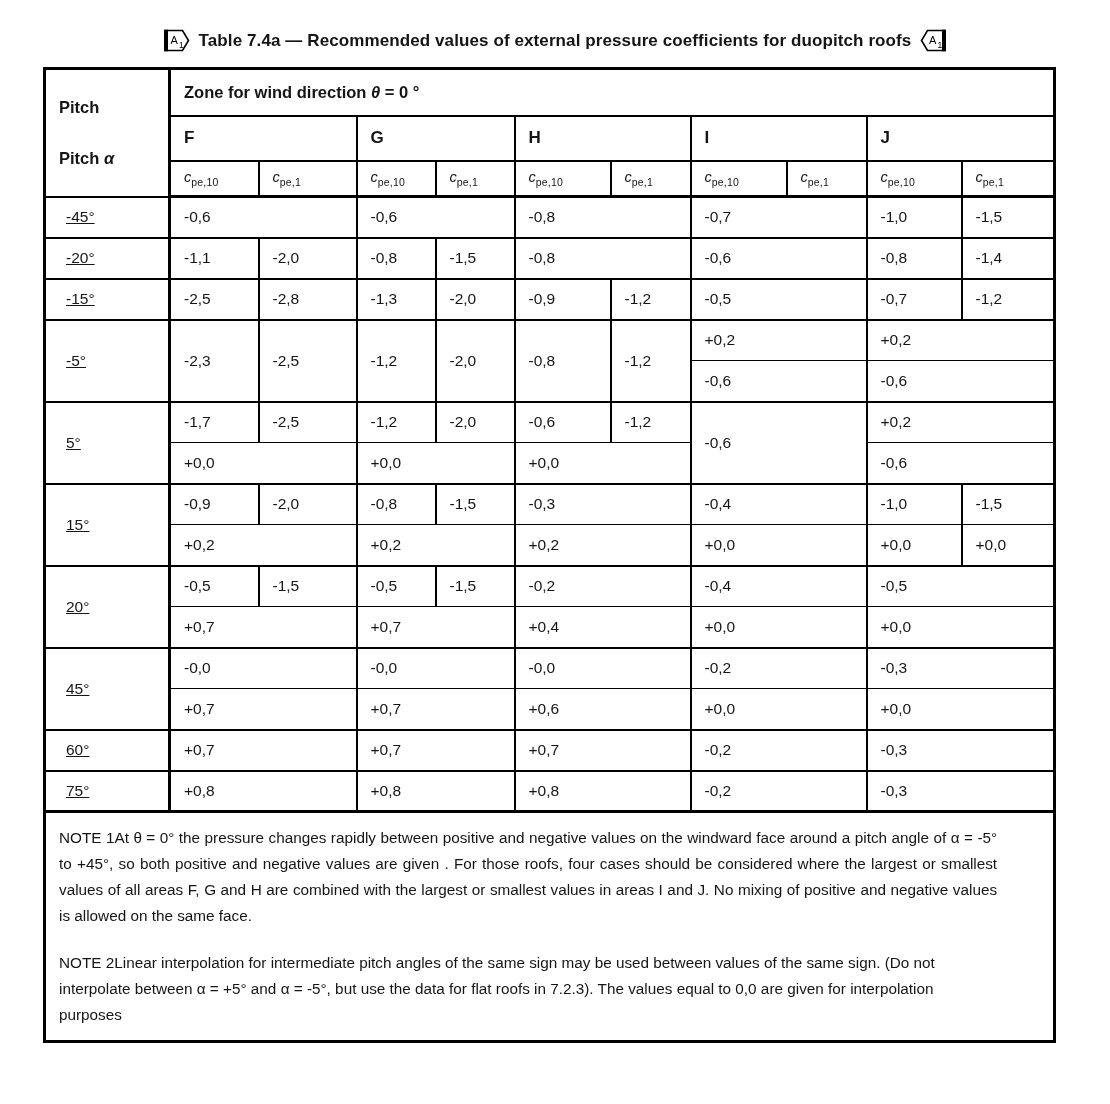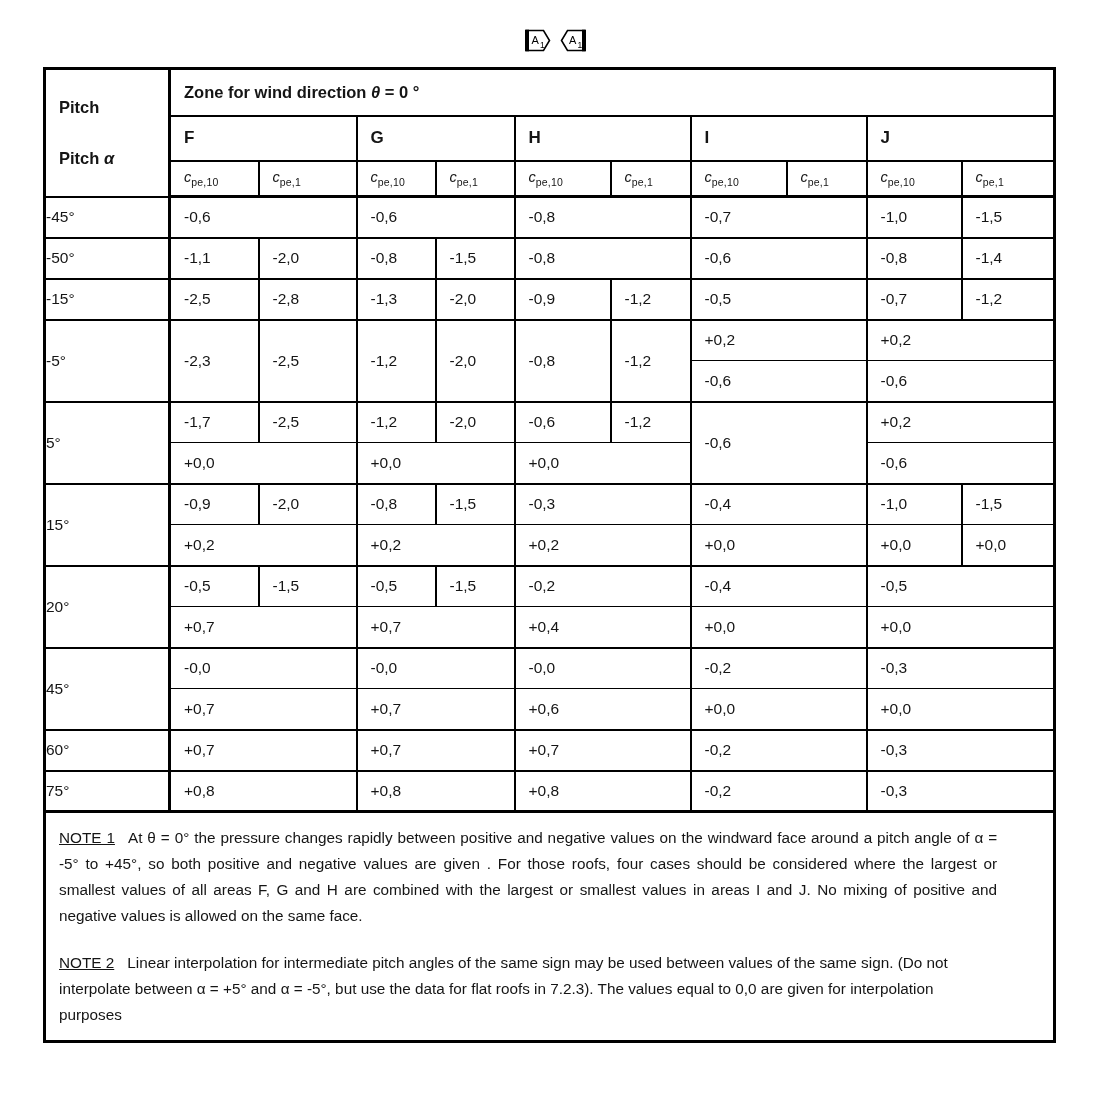--- a/index.html
+++ b/index.html
@@ -44,51 +44,52 @@
   }
   thead th { border-top-width: 2px; border-bottom-width: 2px; }
   thead tr.h1 { height: 47px; }
   thead tr.h2 { height: 45px; }
   thead tr.h3 { height: 36px; }
   thead tr.h3 th { border-bottom-width: 3px; }
   tbody tr { height: 41px; }
   tbody tr.group td { border-top-width: 2px; }
 
   th.pitch { border-right-width: 3px; }
-  td.angle { border-right-width: 3px; padding-left: 0; }
+  td.angle { border-right-width: 3px; padding-left: 20px; text-decoration: underline; }
 
   .pitch-wrap { display: flex; flex-direction: column; gap: 34px; }
   .pitch-wrap div { font-size: 16.5px; font-weight: bold; line-height: 1; }
   .zone-head { font-size: 16.5px; }
   .zone-letter { font-size: 17px; }
   .coef-head { font-weight: normal; margin-top: 8px; }
   .coef-head i { font-style: italic; font-size: 14.5px; }
   .coef-head sub { font-size: 10.5px; letter-spacing: 0.2px; }
 
   td.notes-cell {
     border-top-width: 3px;
     padding: 12px 56px 12px 13px;
     vertical-align: top;
     height: auto;
   }
   .note { margin: 0; font-size: 15.3px; line-height: 26px; }
   .note + .note { margin-top: 21px; }
   .note-justify { text-align: justify; }
-  .note-label { margin-right: 13px; text-decoration: underline; }
+  .note-label { margin-right: 0; }
 </style>
 </head>
 <body>
 
 <div class="title-row">
   <svg class="marker" width="26" height="23" viewBox="0 0 26 23" xmlns="http://www.w3.org/2000/svg">
     <polygon points="1.5,1.5 18.5,1.5 24.5,11.5 18.5,21.5 1.5,21.5" fill="#ffffff" stroke="#000000" stroke-width="1.6"></polygon>
     <rect x="0" y="0.7" width="4" height="21.6" fill="#000000"></rect>
     <text x="6.5" y="14.5" font-size="11" font-family="Liberation Sans, sans-serif" fill="#000000">A</text>
     <text x="15" y="18.5" font-size="8.5" font-family="Liberation Sans, sans-serif" fill="#000000">1</text>
   </svg>
+  <span class="title-text">Table 7.4a — Recommended values of external pressure coefficients for duopitch roofs</span>
   <svg class="marker" width="26" height="23" viewBox="0 0 26 23" xmlns="http://www.w3.org/2000/svg">
     <polygon points="24.5,1.5 7.5,1.5 1.5,11.5 7.5,21.5 24.5,21.5" fill="#ffffff" stroke="#000000" stroke-width="1.6"></polygon>
     <rect x="22" y="0.7" width="4" height="21.6" fill="#000000"></rect>
     <text x="9" y="14.5" font-size="11" font-family="Liberation Sans, sans-serif" fill="#000000">A</text>
     <text x="17.5" y="18.5" font-size="8.5" font-family="Liberation Sans, sans-serif" fill="#000000">1</text>
   </svg>
 </div>
 
 <table class="coef">
   <colgroup>
@@ -138,21 +139,21 @@
       <tr class="group">
         <td class="angle">-45°</td>
         <td colspan="2">-0,6</td>
         <td colspan="2">-0,6</td>
         <td colspan="2">-0,8</td>
         <td colspan="2">-0,7</td>
         <td>-1,0</td>
         <td>-1,5</td>
       </tr>
       <tr class="group">
-        <td class="angle">-50°</td>
+        <td class="angle">-20°</td>
         <td>-1,1</td>
         <td>-2,0</td>
         <td>-0,8</td>
         <td>-1,5</td>
         <td colspan="2">-0,8</td>
         <td colspan="2">-0,6</td>
         <td>-0,8</td>
         <td>-1,4</td>
       </tr>
       <tr class="group">

